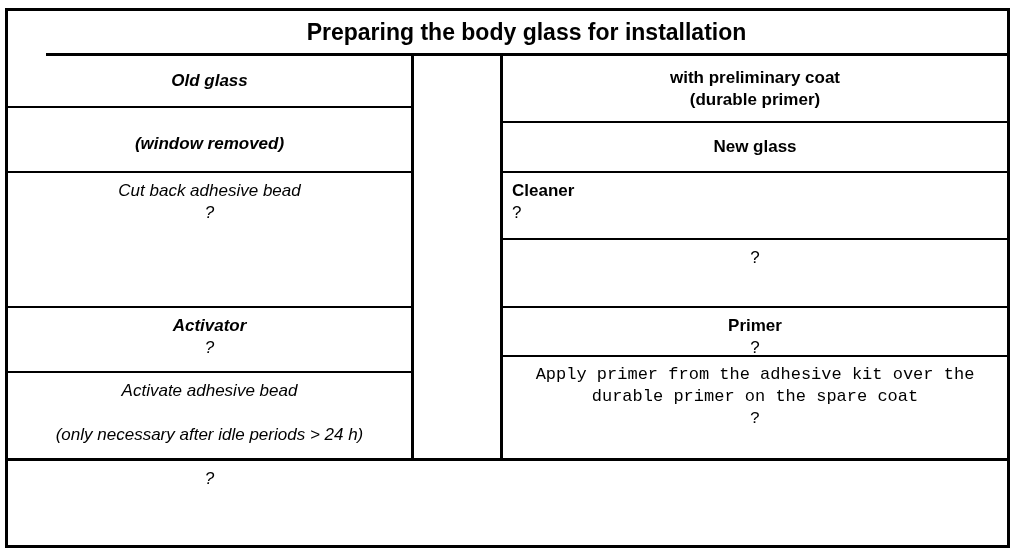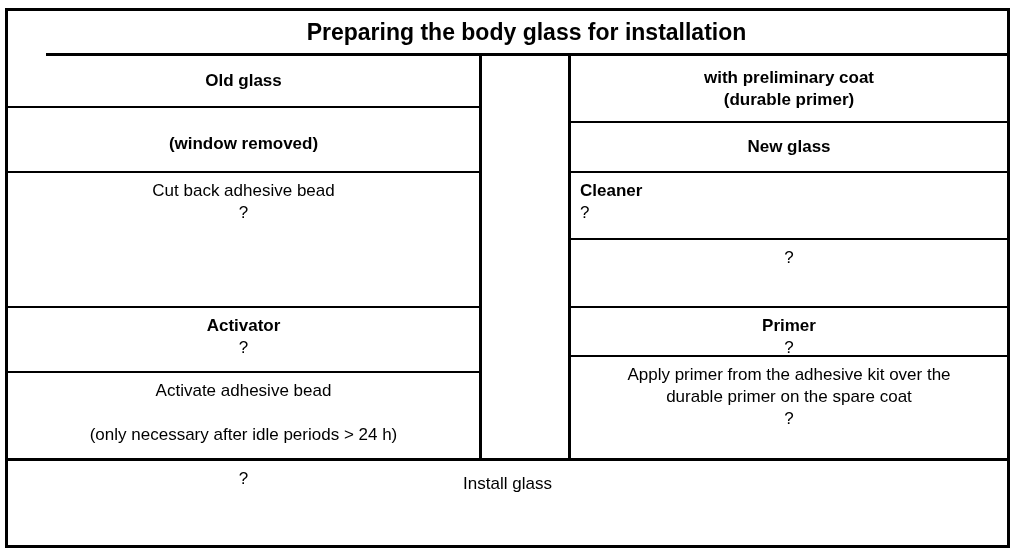--- a/index.html
+++ b/index.html
@@ -67,22 +67,23 @@
     flex-direction: row;
     position: relative;
     border-bottom: 3px solid #000;
   }
   .col {
     display: flex;
     flex-direction: column;
     box-sizing: border-box;
   }
   .col-left {
-    width: 474px;
+    width: 406px;
     border-right: 3px solid #000;
+    font-style: italic;
   }
   .col-gap {
     width: 86px;
     background: #fff;
   }
   .col-right {
     flex: 1;
     border-left: 3px solid #000;
   }
   .col > .cell + .cell { border-top: 2px solid #000; }
@@ -93,21 +94,21 @@
   .l2 { height: 135px; }
   .l3 { height: 65px; }
   .l4 { height: 85px; gap: 22px; }
 
   
   .r0 { height: 50px; justify-content: center; padding-top: 0; }
   .r1 { height: 65px; justify-content: center; padding-top: 0; }
   .r2 { height: 67px; }
   .r3 { height: 68px; }
   .r4 { height: 49px; }
-  .r5 { height: 65px; }
+  .r5 { height: 65px; font-family: Liberation Mono, monospace; }
 
   
   .bot {
     height: 45px;
     display: flex;
     align-items: center;
     justify-content: center;
     font-size: 17px;
     box-sizing: border-box;
   }
@@ -177,15 +178,14 @@
         <span>Apply primer from the adhesive kit over the</span>
         <span class="sub">durable primer on the spare coat</span>
         <span class="q">?</span>
       </div>
 
     </div>
 
   </div>
 
 
-  <div class="bot">Install glass</div>
 
 </div>
 
 </body></html>

